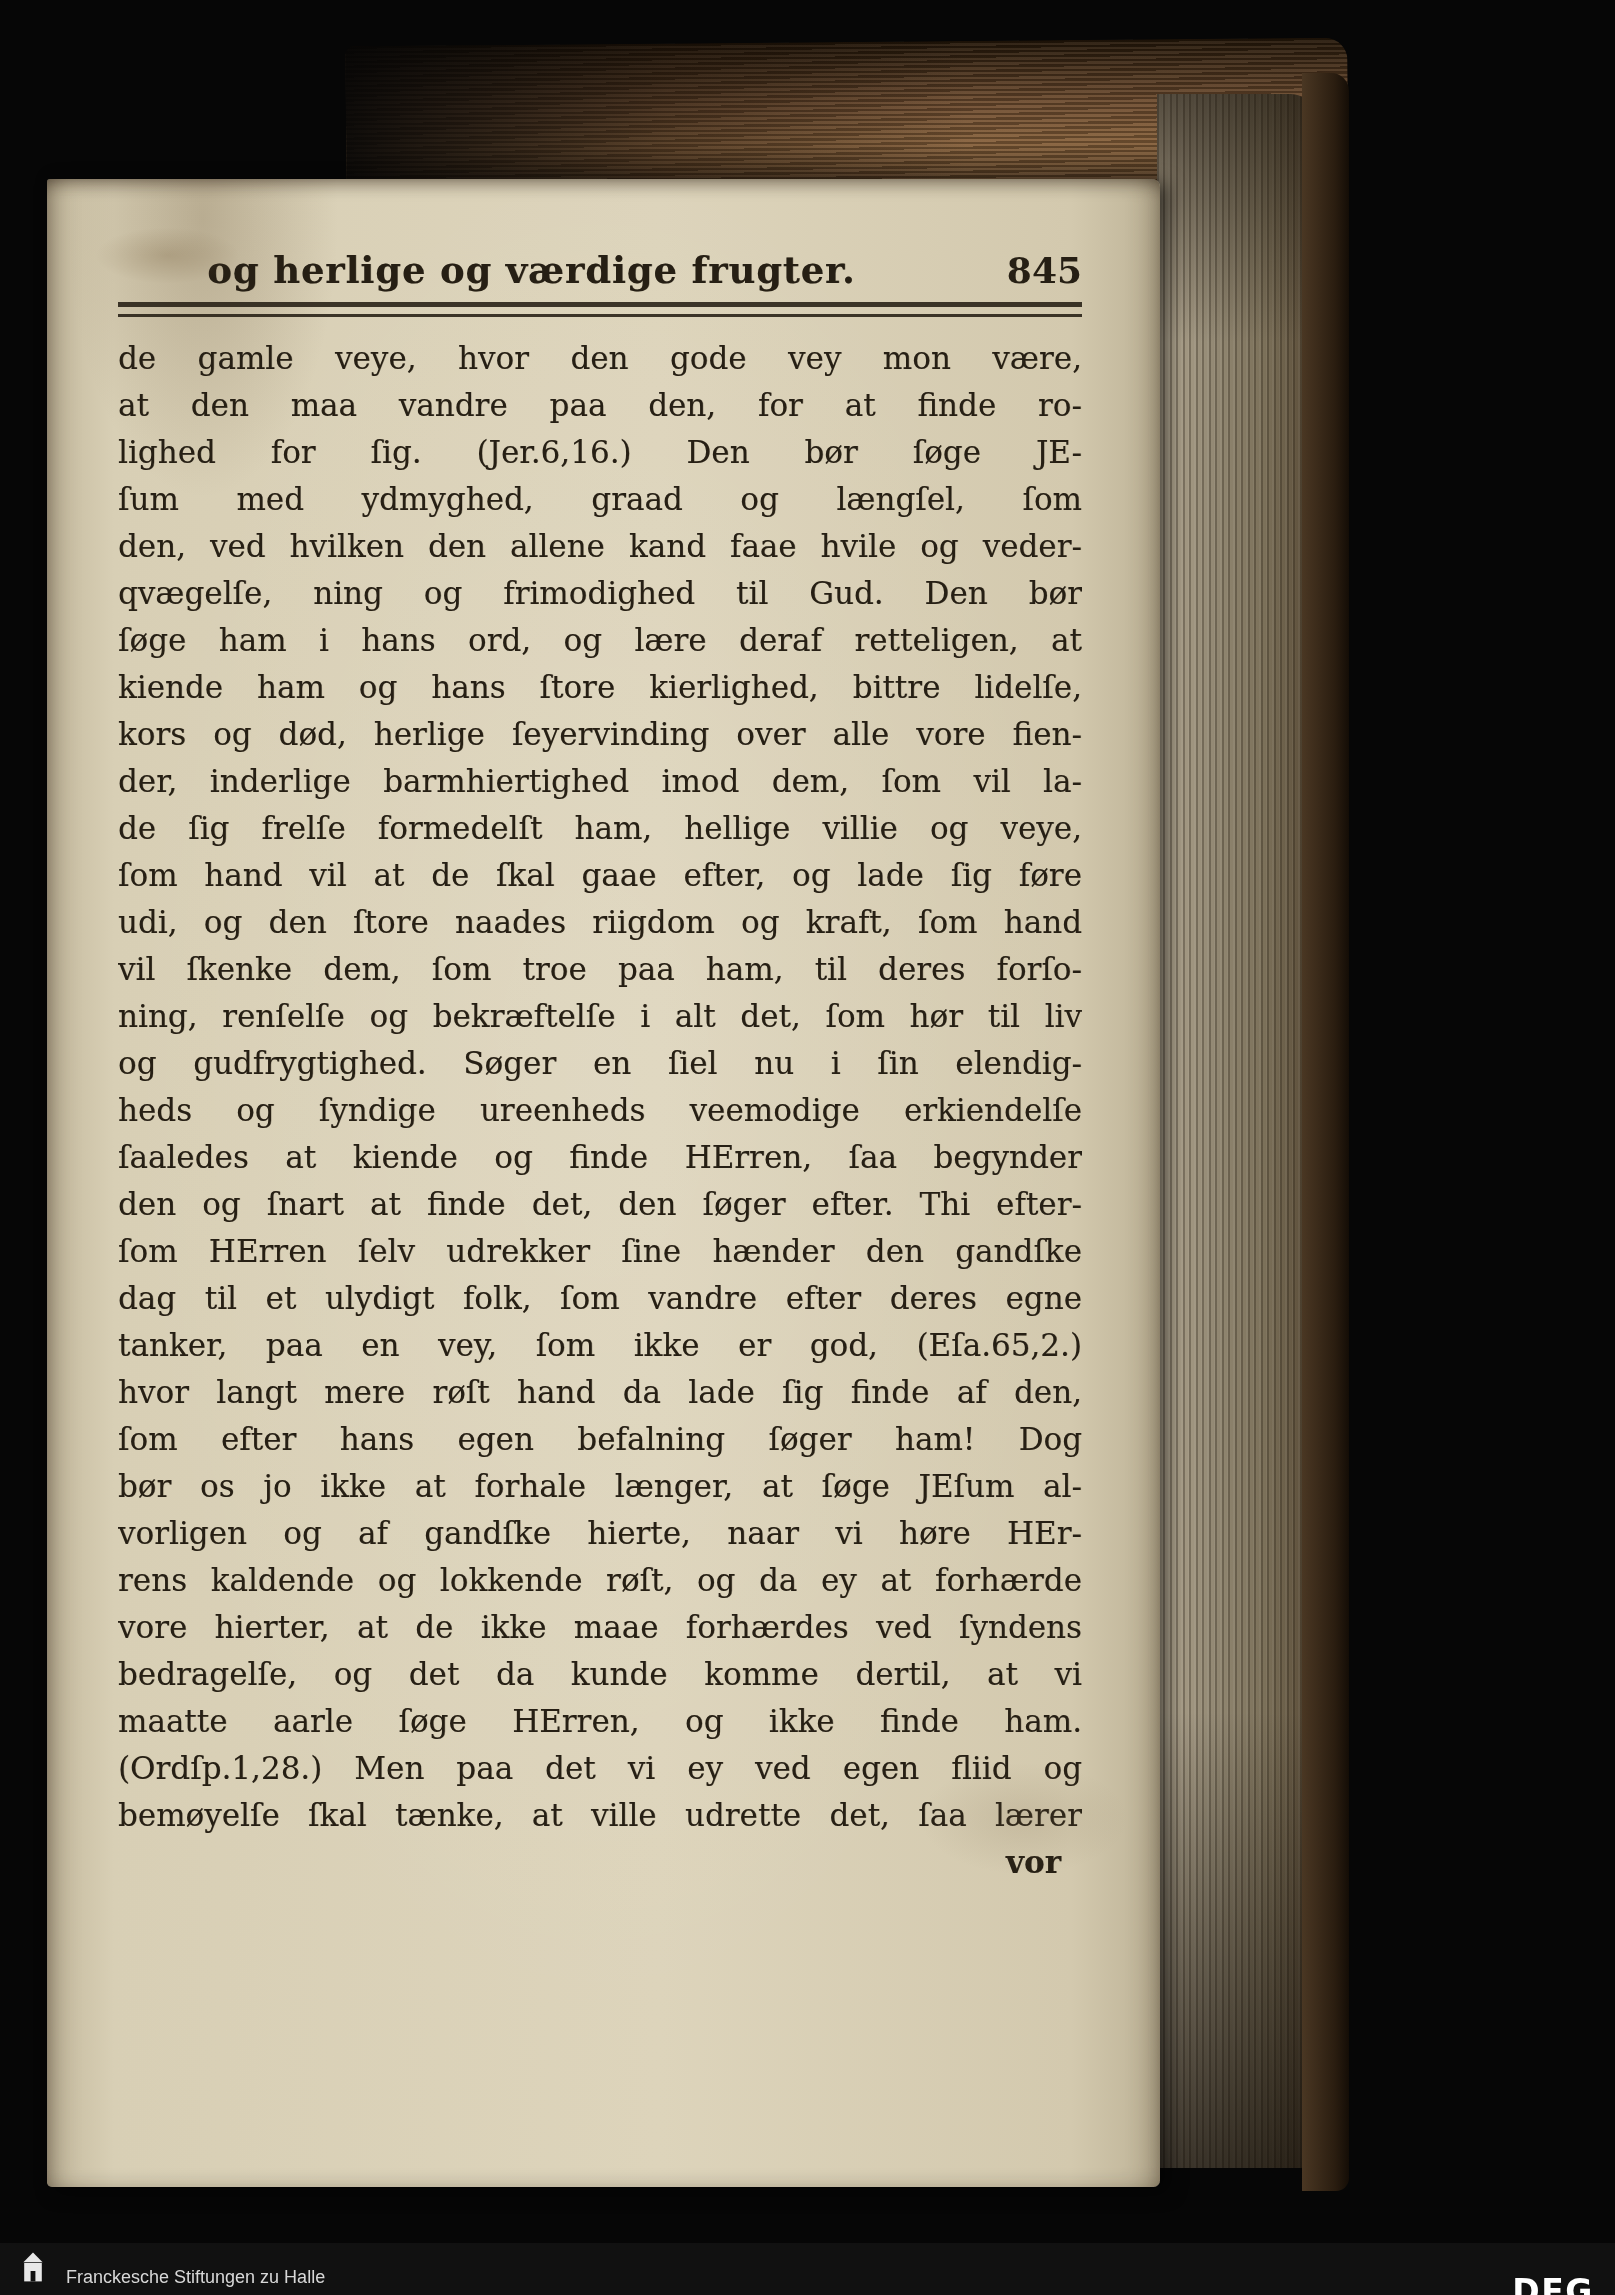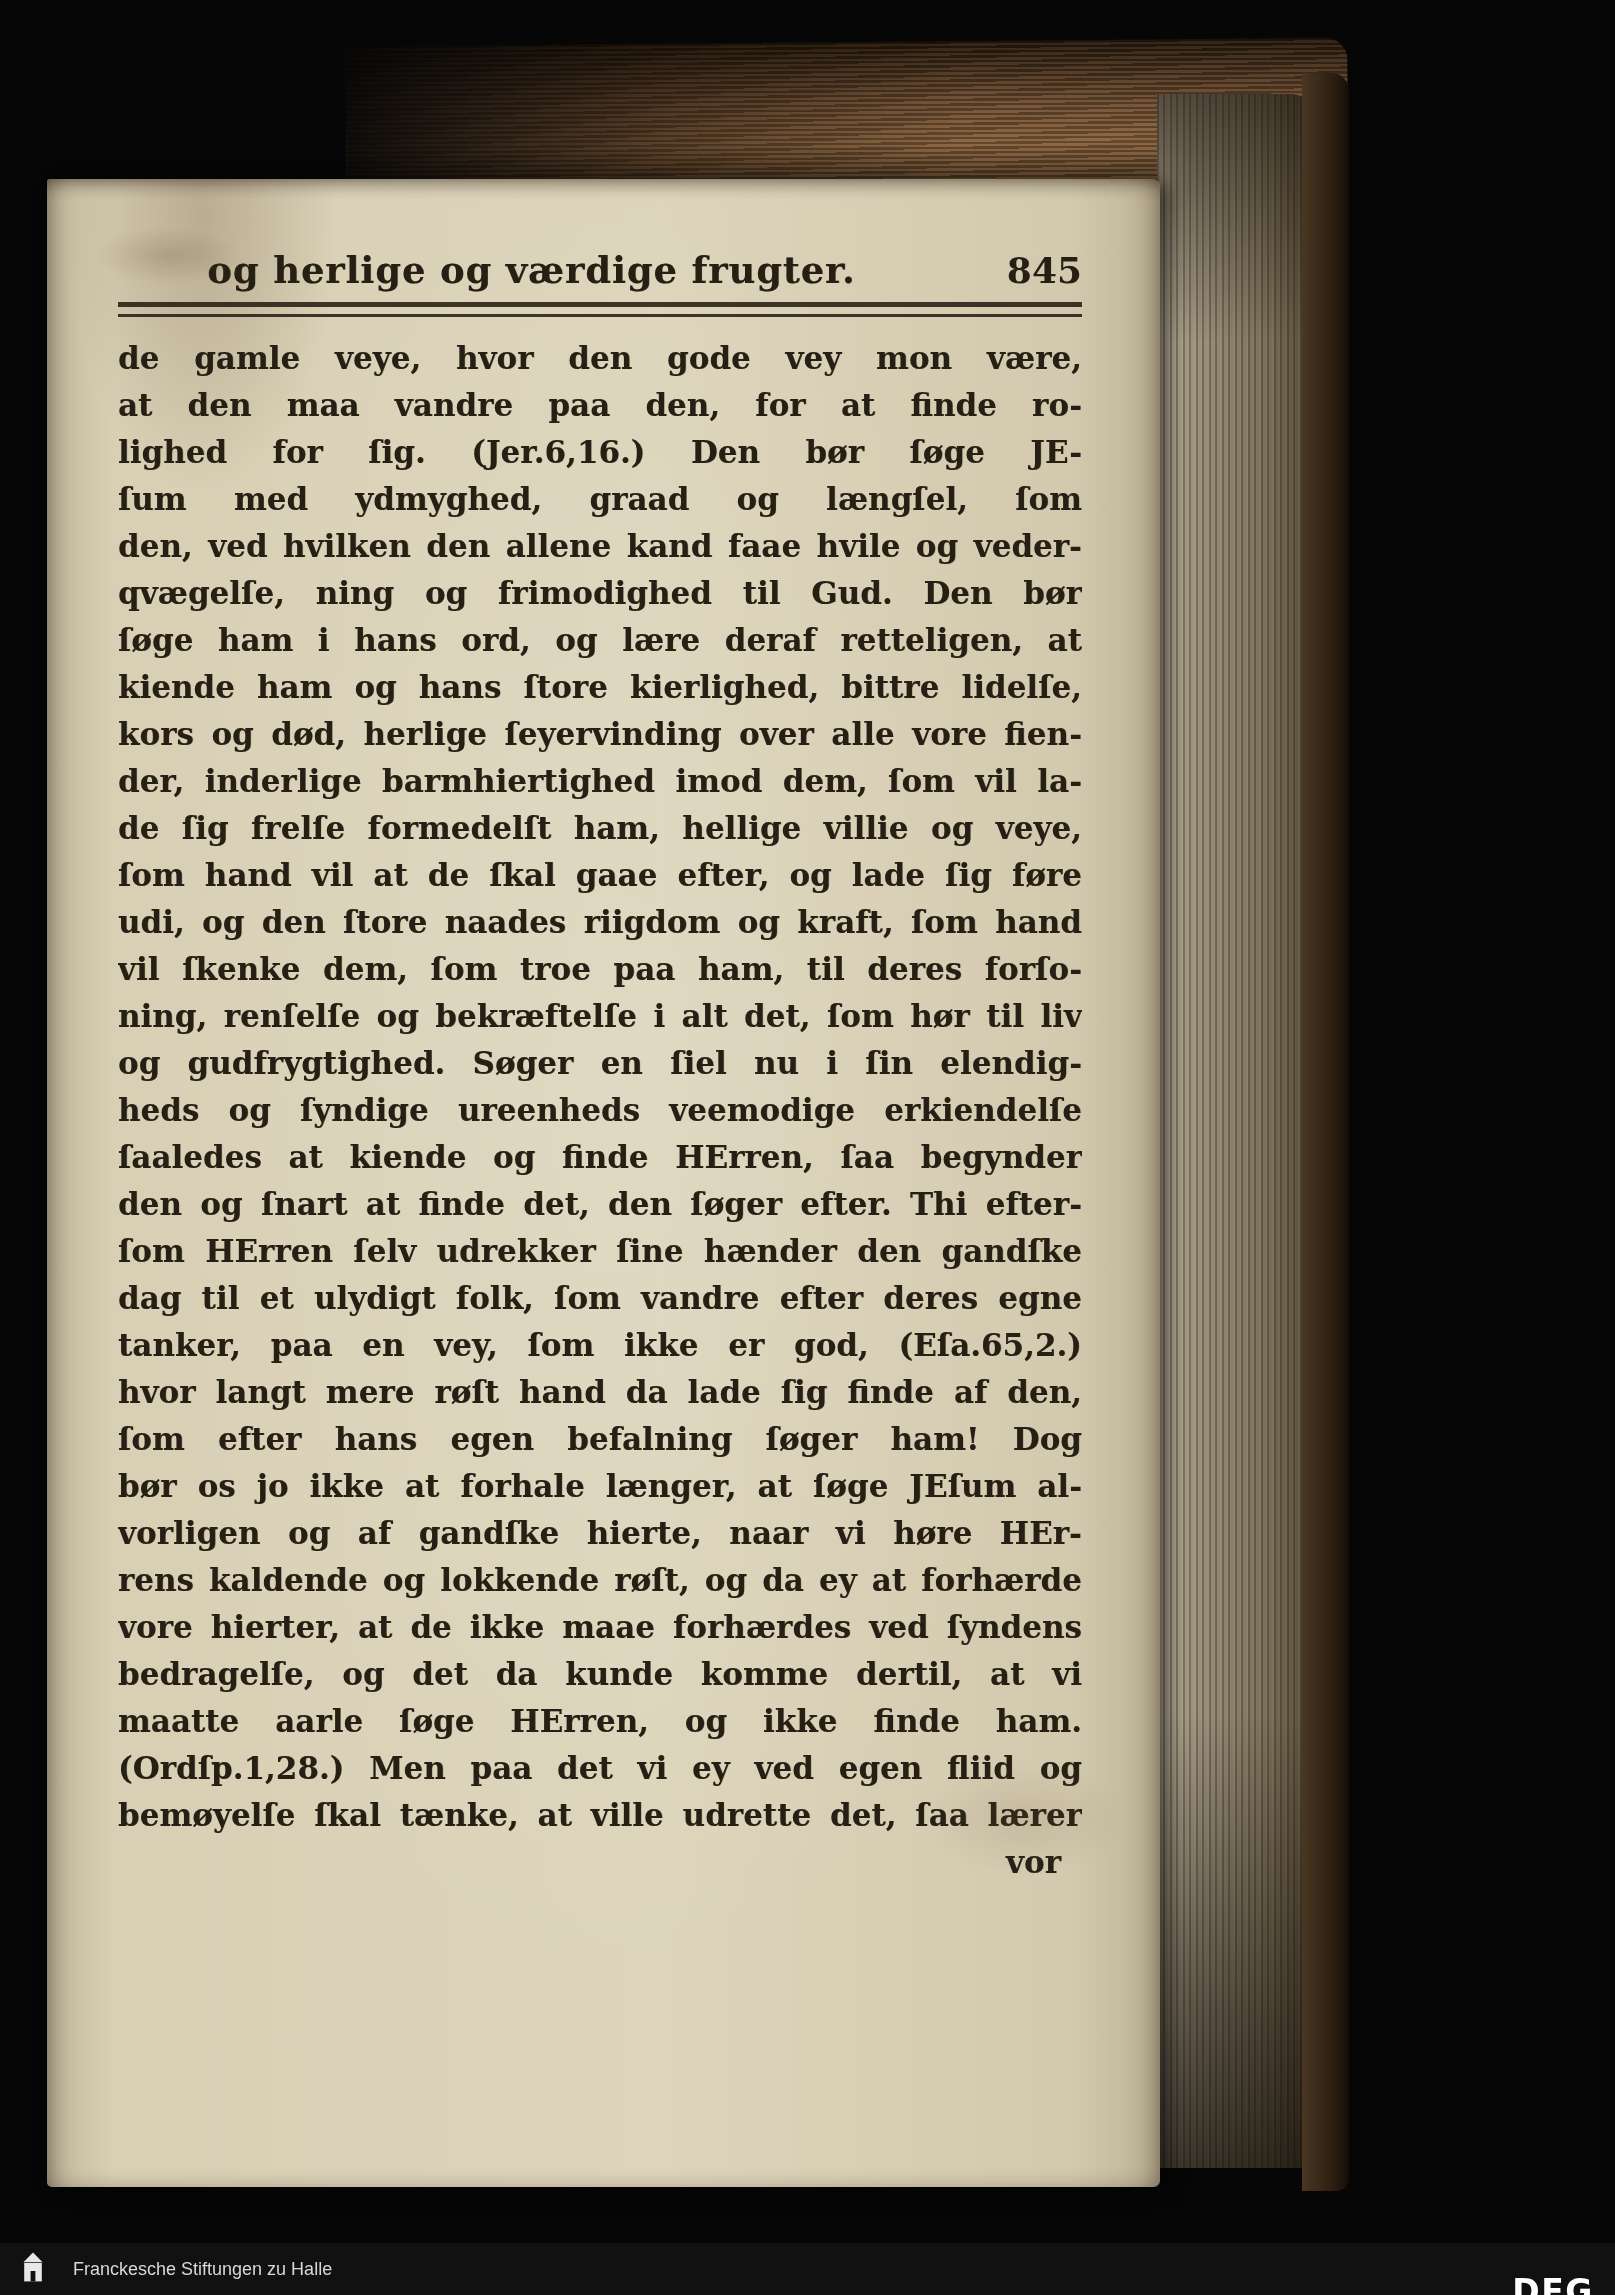--- a/index.html
+++ b/index.html
@@ -69,38 +69,38 @@
 
   .rule {
     margin-top: 9.7px; height: 7.3px;
     border-top: 5.7px solid var(--ink, #261f14);
     border-bottom: 3.2px solid var(--ink, #261f14);
     opacity: 0.88;
   }
 
   .body { margin-top: 18px; color: var(--ink, #261f14); }
   .text-line {
-    font-size: 31px; font-weight: 700; height: 47px; line-height: 47px;
+    font-size: 31px; font-weight: 400; height: 47px; line-height: 47px;
     text-align: justify; text-align-last: justify; overflow: hidden;
     text-shadow: 0.4px 0.4px 0 rgba(38,30,18,0.35);
   }
   .catchword {
     font-size: 31px; font-weight: 700; line-height: 47px; color: var(--ink, #261f14);
     text-align: right; padding-right: 21px;
     text-shadow: 0.4px 0.4px 0 rgba(38,30,18,0.35);
   }
 
   .footer {
     position: absolute; left: 0; bottom: 0; width: 1615px; height: 52px;
     background: var(--footer-bar, #111111);
     display: flex; align-items: center; justify-content: space-between;
     padding: 0 21px; box-sizing: border-box;
     font-family: "Liberation Sans", sans-serif;
   }
-  .footer-left { display: flex; align-items: center; gap: 28px;
+  .footer-left { display: flex; align-items: flex-end; gap: 21px;
     color: var(--footer-text, #d8d8d8); font-size: 18px; }
   .dfg {
     color: #ffffff; font-size: 33px; font-weight: 700; letter-spacing: 1.6px;
     font-family: "DejaVu Sans", sans-serif;
     margin-top: 44px;
   }
 </style>
 </head>
 <body>
 

